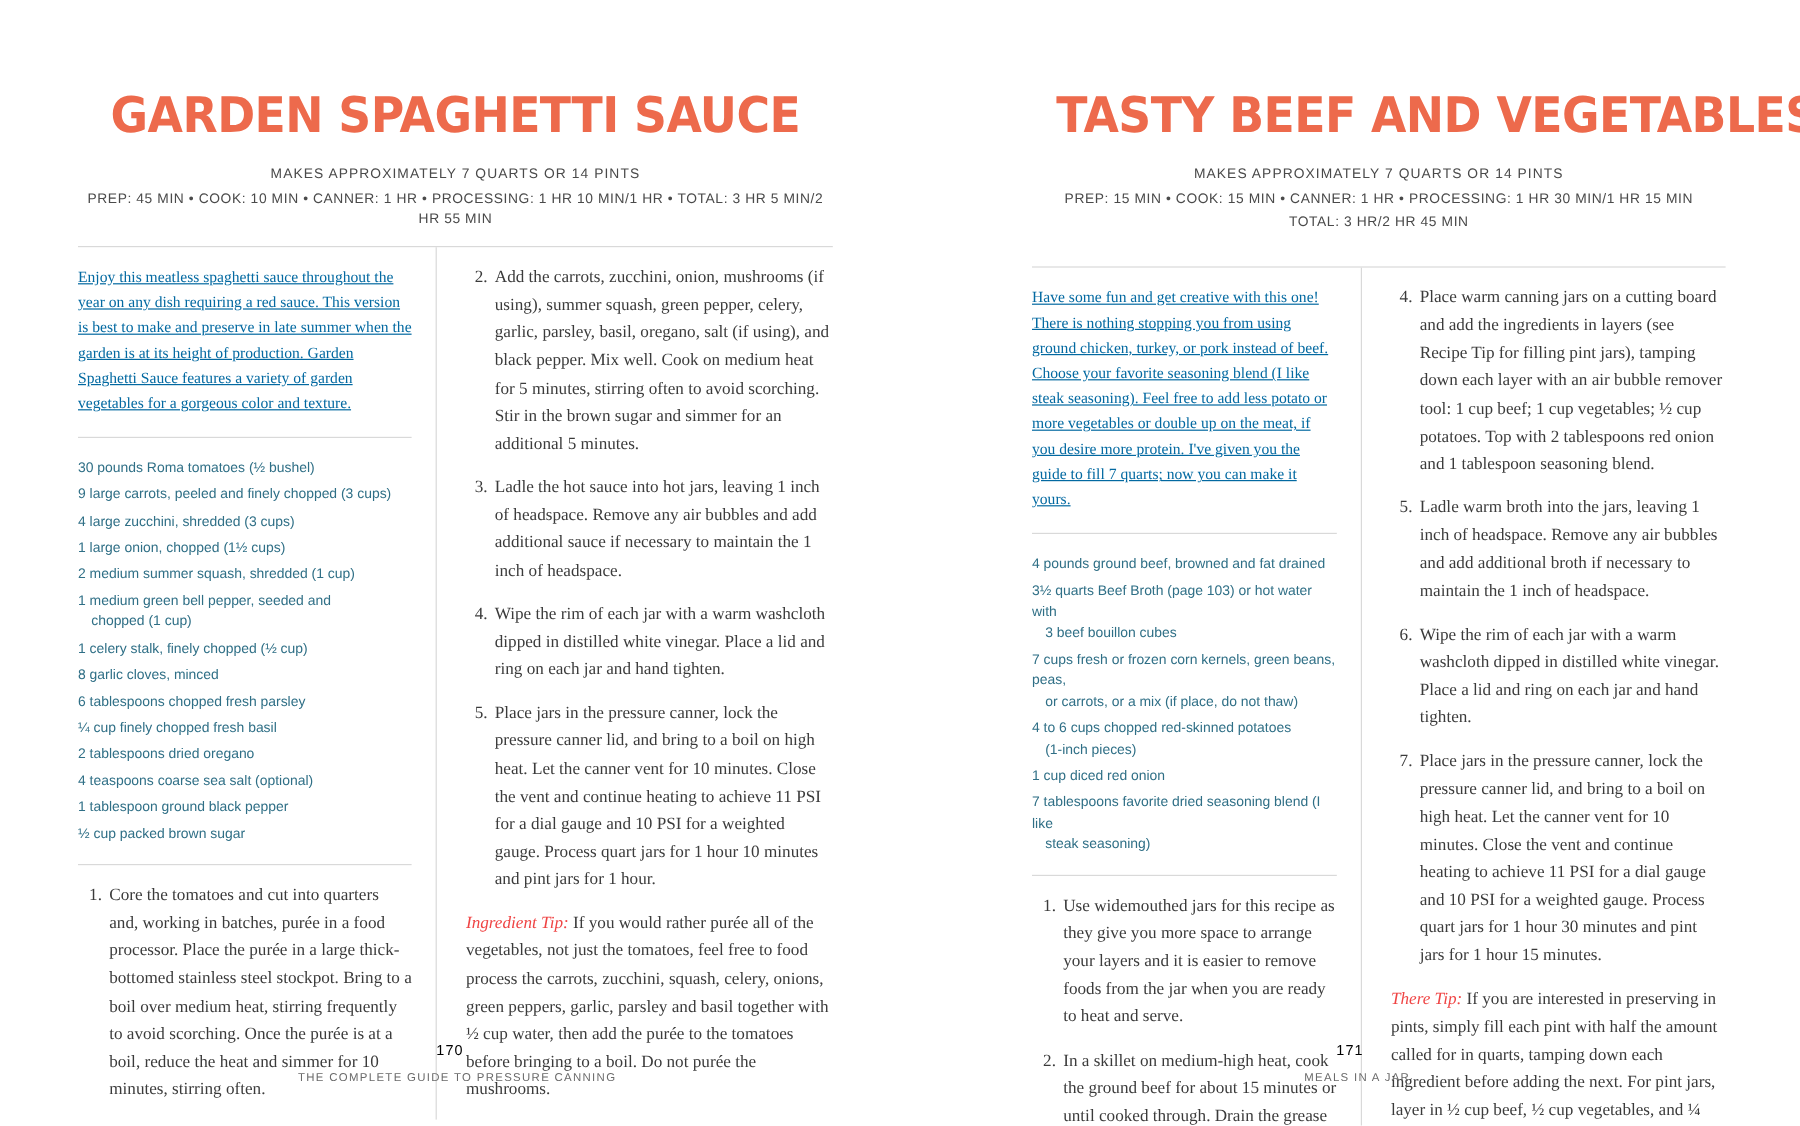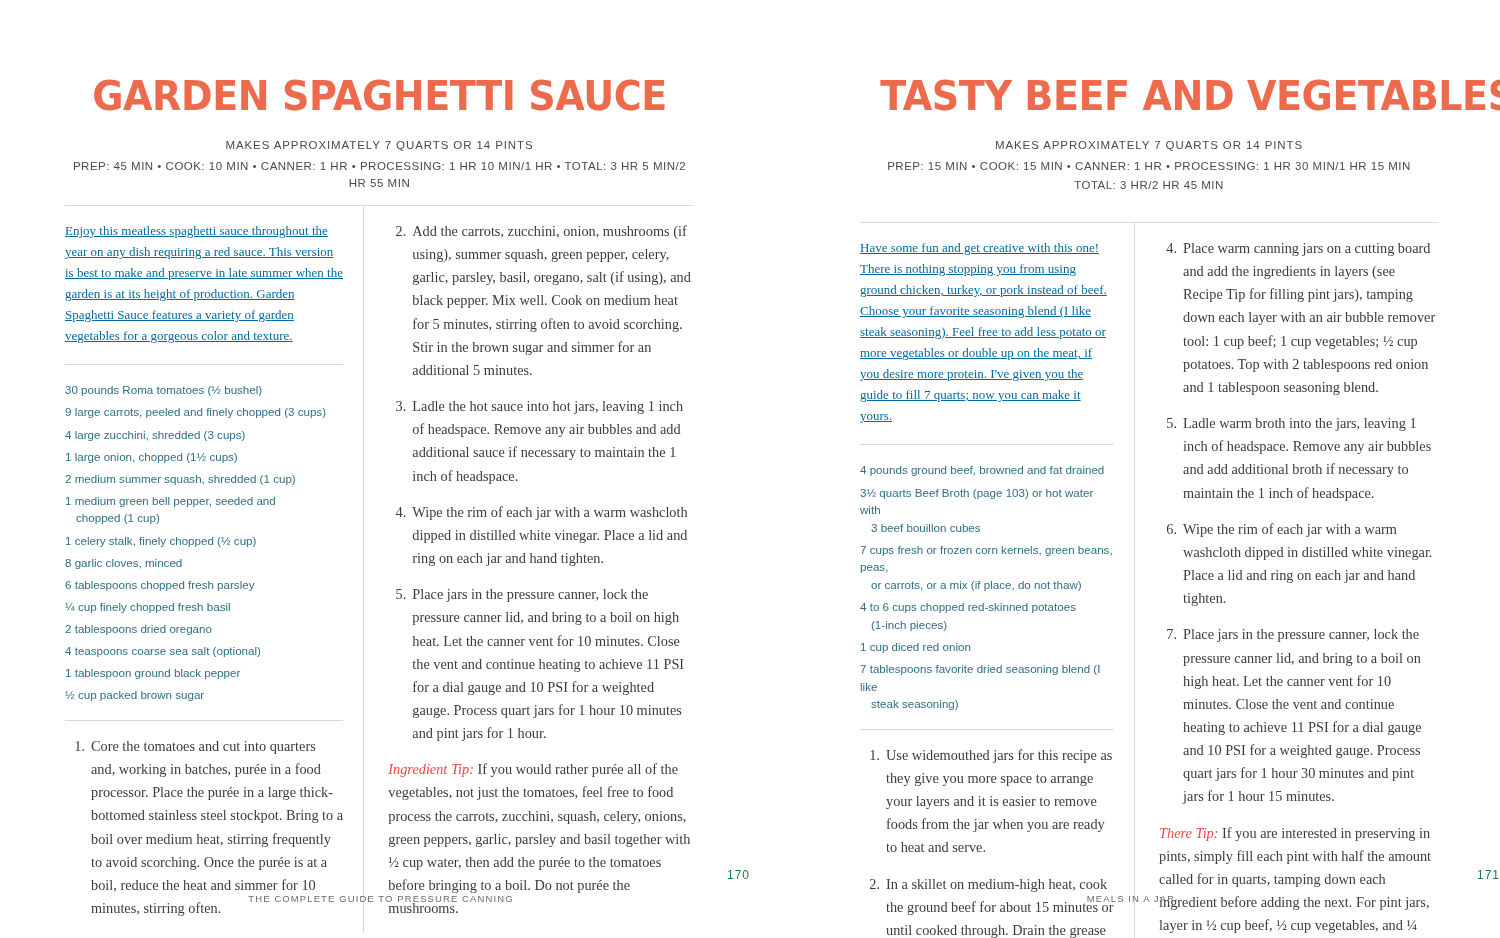--- a/index.html
+++ b/index.html
@@ -130,24 +130,24 @@
   .tip .lead {
     font-style: italic;
     color: #ef4444;
   }
   
   .folio {
     position: absolute;
     bottom: 56px;
     left: 0;
     right: 0;
-    text-align: right;
+    text-align: center;
     font-family: "Liberation Sans", sans-serif;
     font-size: 12px;
-    color: #15803d;
+    color: #000000;
     letter-spacing: 1px;
     margin-top: 20px;
   }
   .runhead {
     position: absolute;
     bottom: 34px;
     left: 12px;
     right: 0;
     text-align: center;
     font-family: "Liberation Sans", sans-serif;

